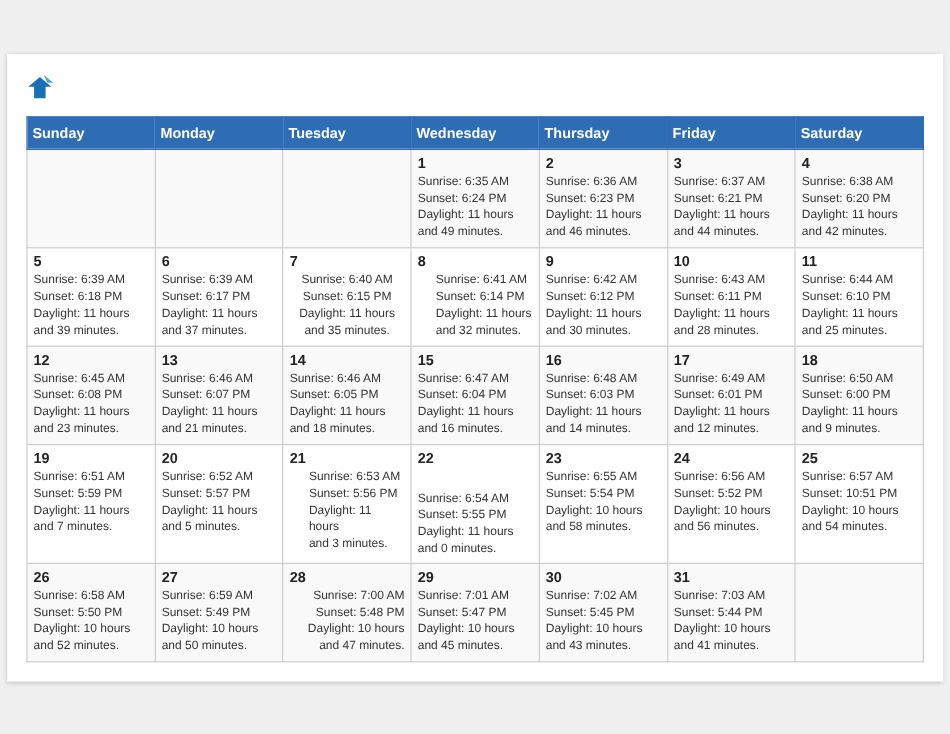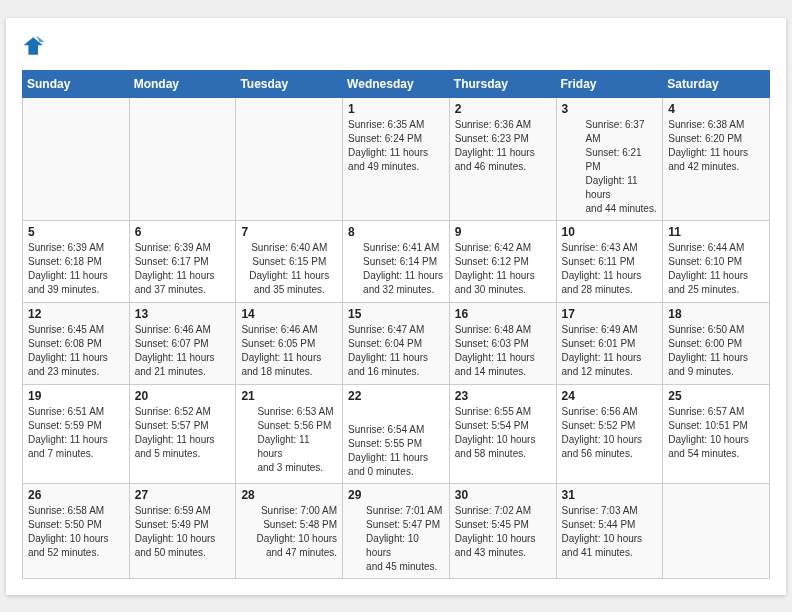--- a/index.html
+++ b/index.html
@@ -130,21 +130,21 @@
           </td>
           <td>
             <div class="day-number">2</div>
             <div class="day-info" style="white-space: pre-line;">Sunrise: 6:36 AM
 Sunset: 6:23 PM
 Daylight: 11 hours
 and 46 minutes.</div>
           </td>
           <td>
             <div class="day-number">3</div>
-            <div class="day-info" style="white-space: pre-line; margin-left: 24px;">Sunrise: 6:37 AM
+            <div class="day-info" style="white-space: pre-line;">Sunrise: 6:37 AM
 Sunset: 6:21 PM
 Daylight: 11 hours
 and 44 minutes.</div>
           </td>
           <td>
             <div class="day-number">4</div>
             <div class="day-info" style="white-space: pre-line;">Sunrise: 6:38 AM
 Sunset: 6:20 PM
 Daylight: 11 hours
 and 42 minutes.</div>
@@ -320,21 +320,21 @@
           </td>
           <td>
             <div class="day-number">28</div>
             <div class="day-info" style="white-space: pre-line; text-align: right;">Sunrise: 7:00 AM
 Sunset: 5:48 PM
 Daylight: 10 hours
 and 47 minutes.</div>
           </td>
           <td>
             <div class="day-number">29</div>
-            <div class="day-info" style="white-space: pre-line; margin-left: 18px;">Sunrise: 7:01 AM
+            <div class="day-info" style="white-space: pre-line;">Sunrise: 7:01 AM
 Sunset: 5:47 PM
 Daylight: 10 hours
 and 45 minutes.</div>
           </td>
           <td>
             <div class="day-number">30</div>
             <div class="day-info" style="white-space: pre-line;">Sunrise: 7:02 AM
 Sunset: 5:45 PM
 Daylight: 10 hours
 and 43 minutes.</div>

